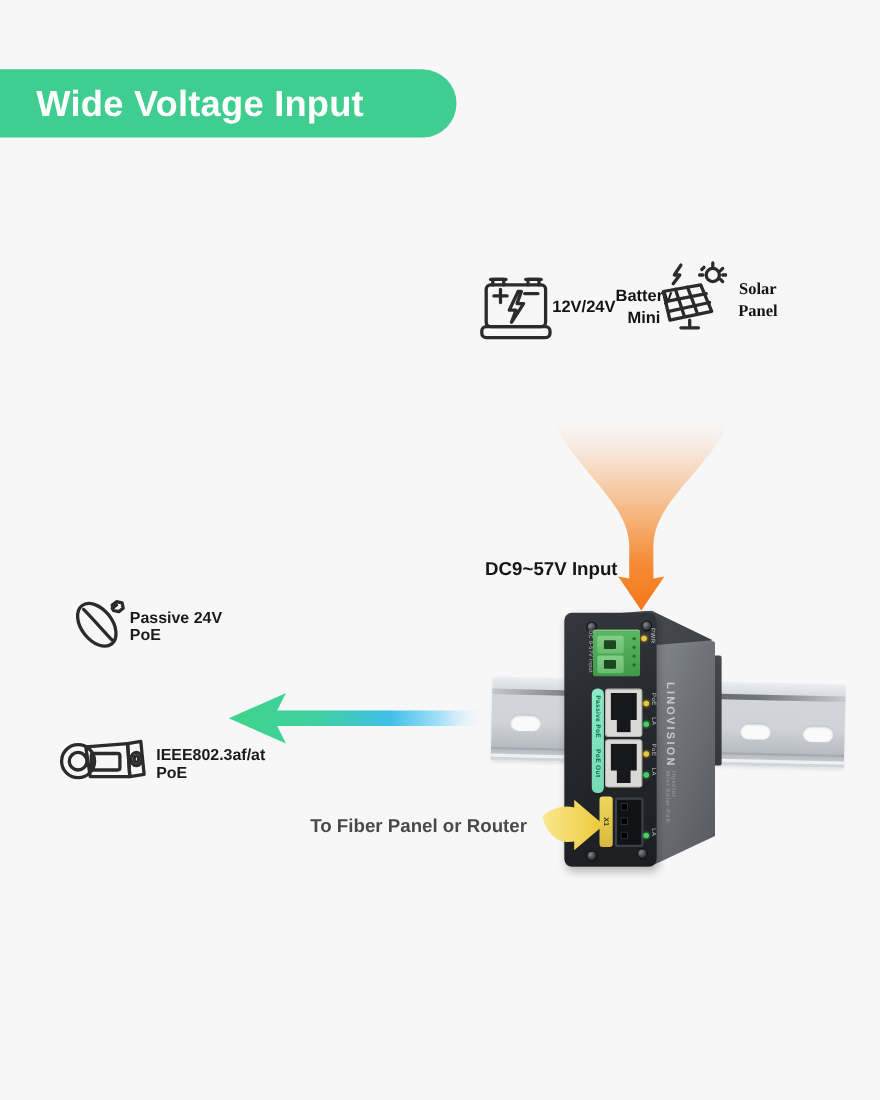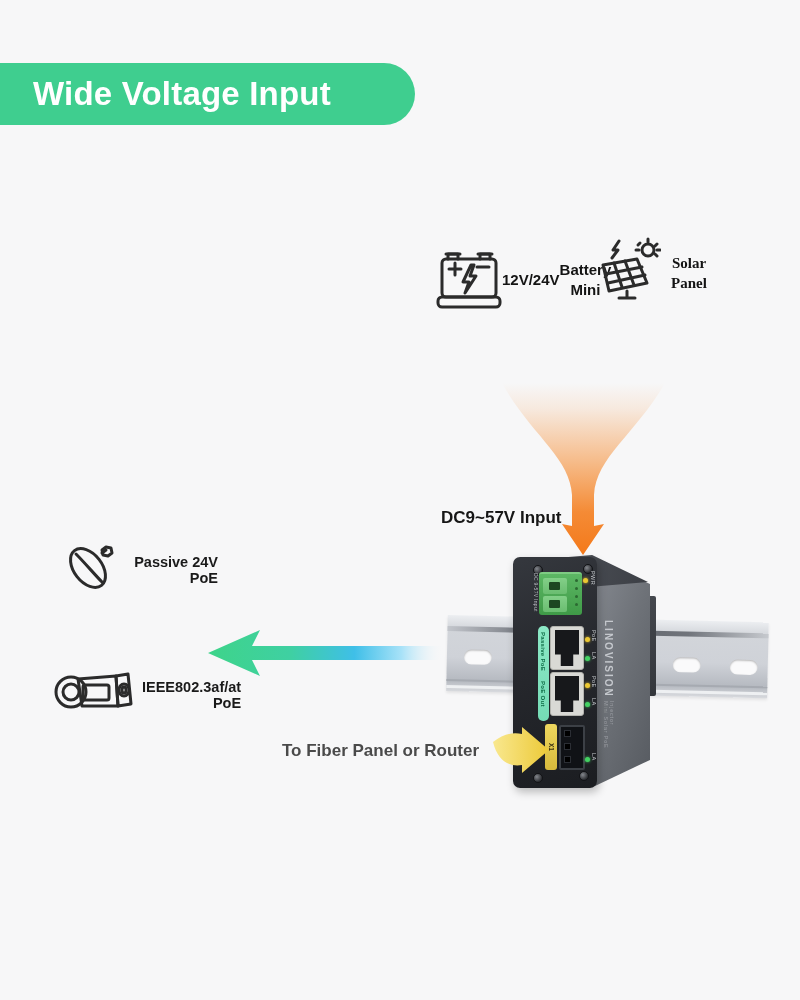--- a/index.html
+++ b/index.html
@@ -172,21 +172,21 @@
   .sfp-port {
     left:46px; top:168px; width:26px; height:45px;
     background:#101216; border:2px solid #3c4046; border-radius:2px;
   }
   .sfp-teeth { position:absolute; left:3px; top:3px; display:flex; flex-direction:column; gap:6px; }
   .sfp-tooth { width:7px; height:7px; background:#000; border:1px solid #2b2e34; }
 
   
   .dish-block   { left:62px; top:540px; width:156px; }
   .camera-block { left:52px; top:666px; width:176px; }
-  .out-label { font-size:14.5px; font-weight:700; color:#1a1a1a; text-align:right; margin-top:5px; }
+  .out-label { font-size:14.5px; font-weight:700; color:#1a1a1a; text-align:left; margin-top:5px; }
 
   .fiber-label { left:282px; top:741px; font-size:17px; font-weight:600; color:#4a4a4a; }
 
   .funnel-svg { left:495px; top:383px; z-index:4; }
   .larrow-svg { left:204px; top:628px; z-index:4; }
   .yarrow-svg { left:490px; top:725px; z-index:6; }
 
   .icon-stroke { stroke:#2b2b2b; stroke-width:3; fill:none; stroke-linejoin:round; stroke-linecap:round; }
 </style>
 </head>

